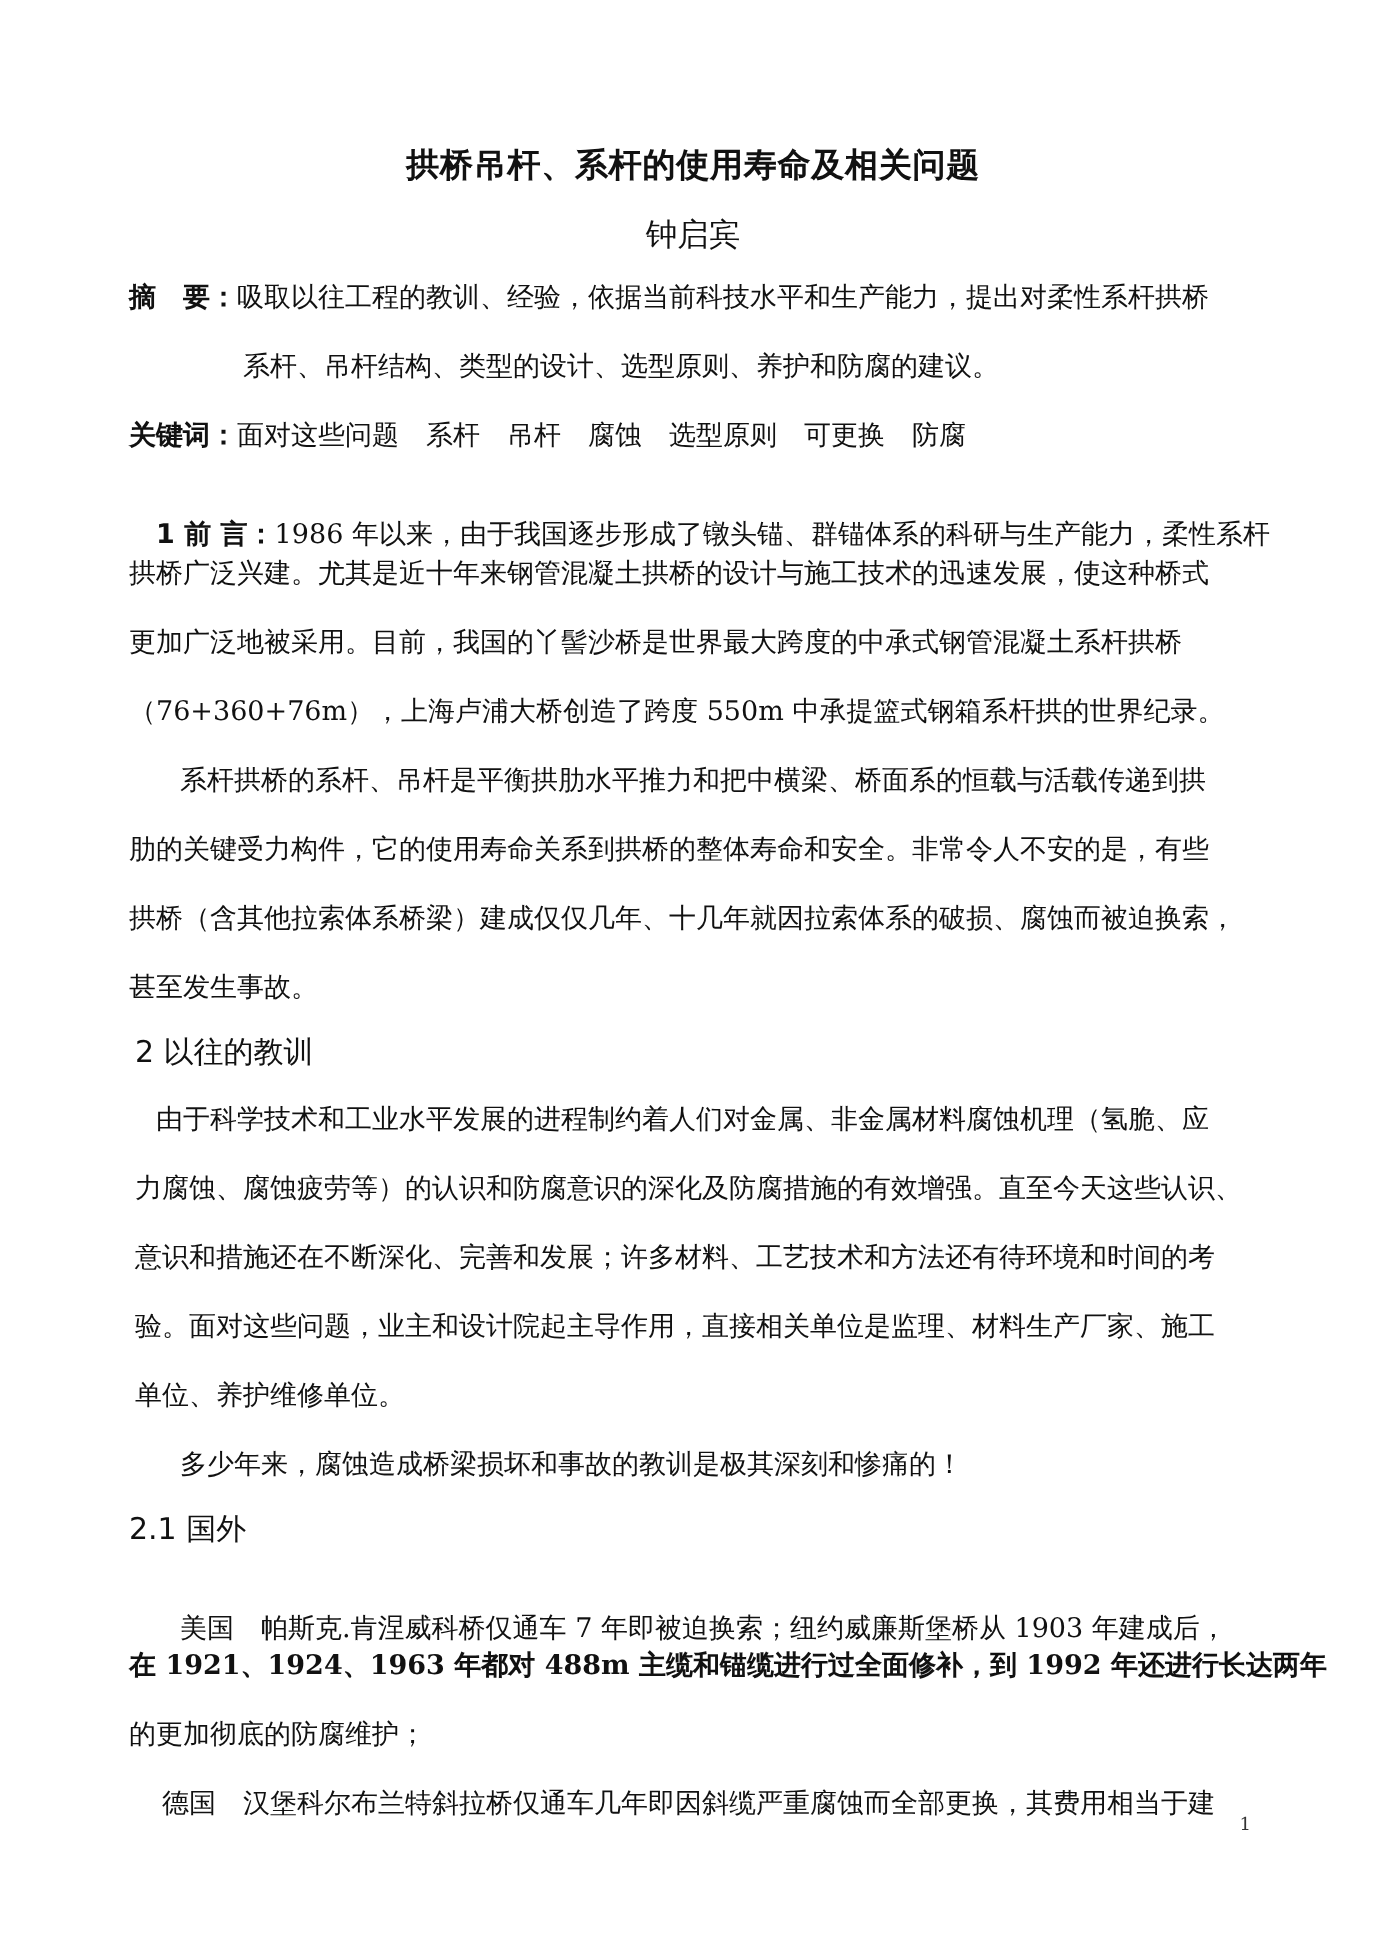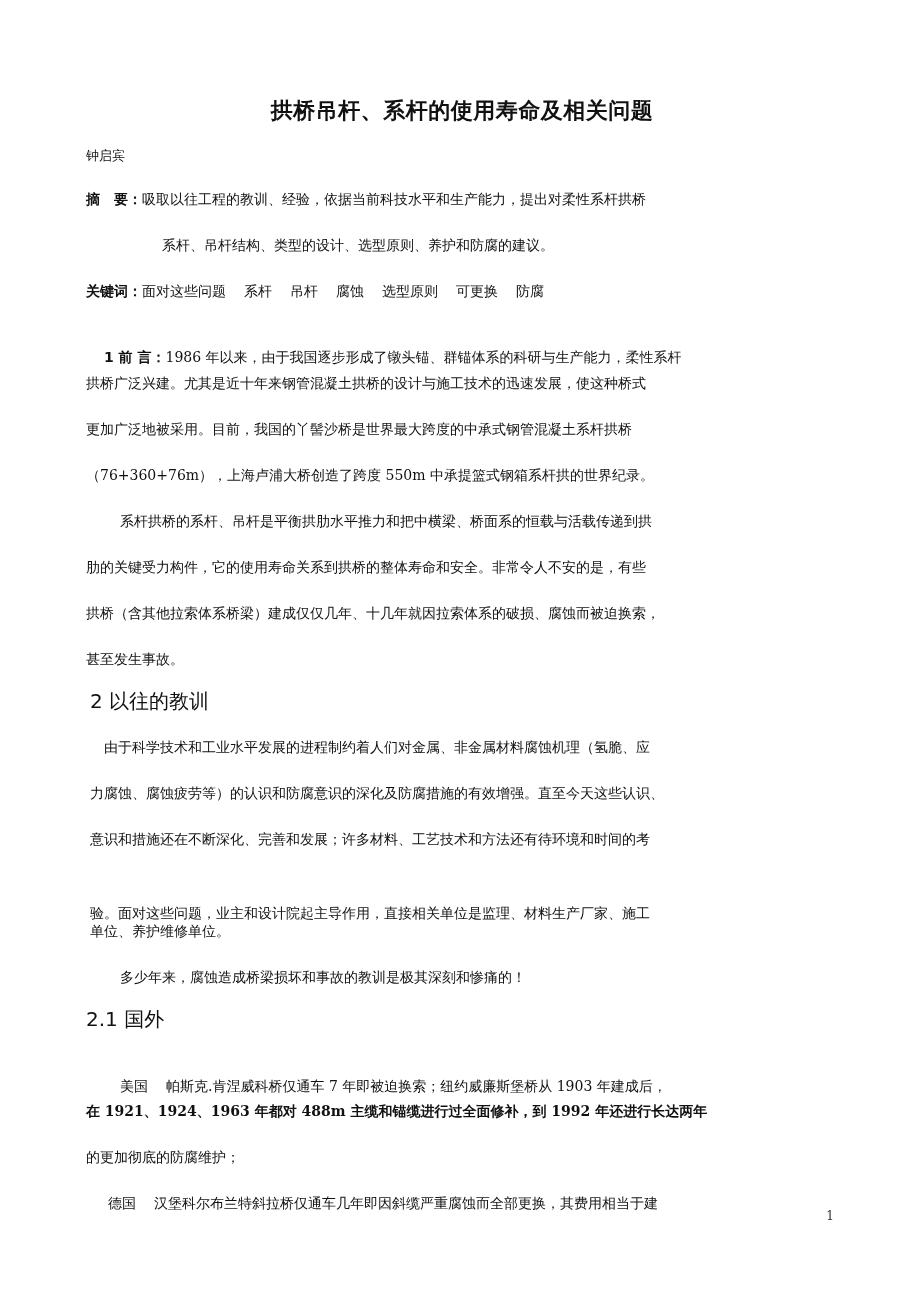--- a/index.html
+++ b/index.html
@@ -31,28 +31,29 @@
       font-weight: bold;
       font-size: 22px;
       line-height: 30px;
       letter-spacing: 0.5px;
     }
     .author {
       position: absolute;
       left: 0;
       width: 752px;
       top: 143px;
-      font-size: 13px;
+      text-align: center;
+      font-size: 21px;
       line-height: 26px;
     }
     .line {
       position: absolute;
       left: 0;
       white-space: nowrap;
-      font-size: 14px;
+      font-size: 18px;
       line-height: 26px;
     }
     .label {
       font-family: "DejaVu Sans", "Liberation Sans", sans-serif;
       font-weight: bold;
     }
     .heading {
       position: absolute;
       left: 0;
       white-space: nowrap;
@@ -98,21 +99,21 @@
 
   <div class="line" style="top:508px; left:34px;">系杆拱桥的系杆、吊杆是平衡拱肋水平推力和把中横梁、桥面系的恒载与活载传递到拱</div>
   <div class="line" style="top:554px;">肋的关键受力构件，它的使用寿命关系到拱桥的整体寿命和安全。非常令人不安的是，有些</div>
   <div class="line" style="top:600px;">拱桥（含其他拉索体系桥梁）建成仅仅几年、十几年就因拉索体系的破损、腐蚀而被迫换索，</div>
   <div class="line" style="top:646px;">甚至发生事故。</div>
 
   <div class="heading" style="top:688px; left:4px;">2 以往的教训</div>
   <div class="line" style="top:734px; left:18px;">由于科学技术和工业水平发展的进程制约着人们对金属、非金属材料腐蚀机理（氢脆、应</div>
   <div class="line" style="top:780px; left:4px;">力腐蚀、腐蚀疲劳等）的认识和防腐意识的深化及防腐措施的有效增强。直至今天这些认识、</div>
   <div class="line" style="top:826px; left:4px;">意识和措施还在不断深化、完善和发展；许多材料、工艺技术和方法还有待环境和时间的考</div>
-  <div class="line" style="top:872px; left:4px;margin-top:28px;">验。面对这些问题，业主和设计院起主导作用，直接相关单位是监理、材料生产厂家、施工</div>
+  <div class="line" style="top:872px; left:4px;">验。面对这些问题，业主和设计院起主导作用，直接相关单位是监理、材料生产厂家、施工</div>
   <div class="line" style="top:918px; left:4px;">单位、养护维修单位。</div>
 
   <div class="line" style="top:964px; left:34px;">多少年来，腐蚀造成桥梁损坏和事故的教训是极其深刻和惨痛的！</div>
 
   <div class="heading" style="top:1006px;">2.1 国外</div>
 
   <div class="line" style="top:1052px; left:34px;margin-top:21px;">
     <span>美国</span><span class="country-gap"></span><span>帕斯克.肯涅威科桥仅通车 7 年即被迫换索；纽约威廉斯堡桥从 1903 年建成后，</span>
   </div>
   <div class="line" style="top:1098px;font-weight:bold;">在 1921、1924、1963 年都对 488m 主缆和锚缆进行过全面修补，到 1992 年还进行长达两年</div>

